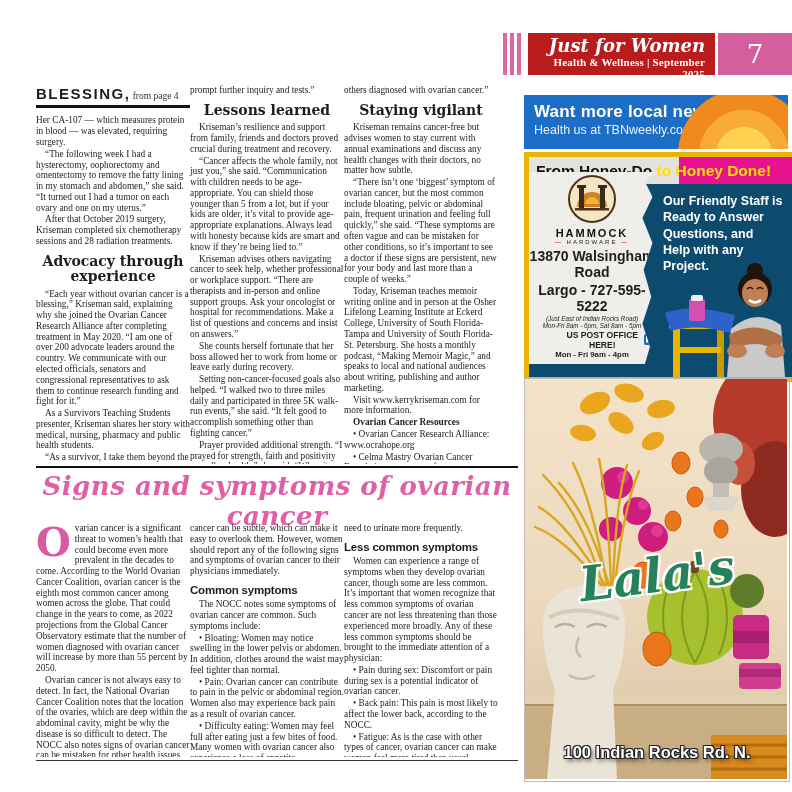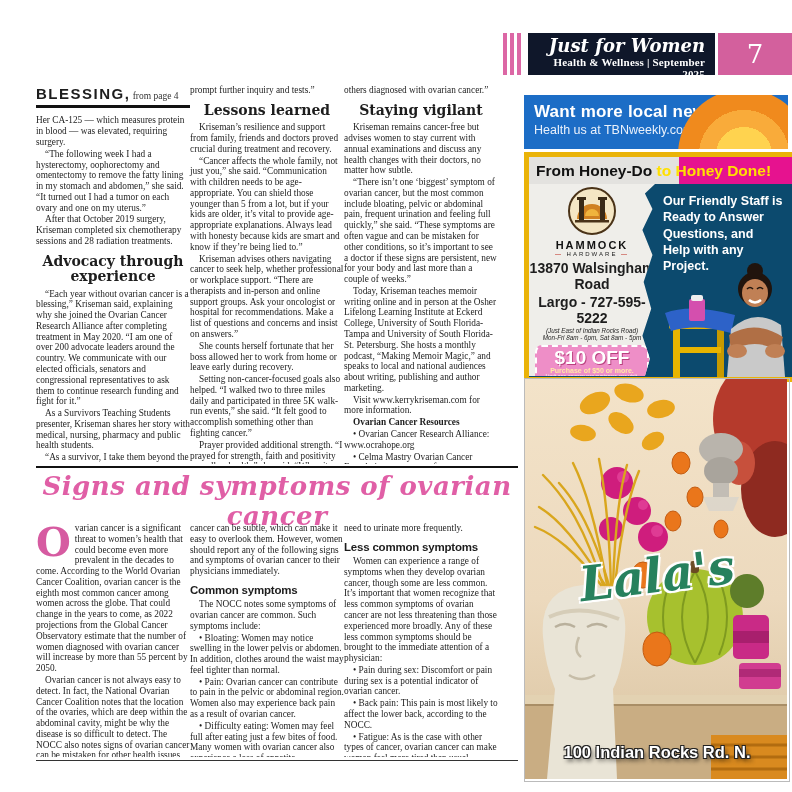--- a/index.html
+++ b/index.html
@@ -2,21 +2,21 @@
 <html><head>
 <meta charset="utf-8">
 <style>
   html,body{margin:0;padding:0;}
   body{width:792px;height:792px;position:relative;background:#fff;
        font-family:"Liberation Serif",serif;color:#1d1d1d;overflow:hidden;}
 
   
   .masthead{position:absolute;top:33px;left:503px;width:289px;height:42px;display:flex;align-items:stretch;}
   .stripe{width:4px;background:#dc67a5;margin-right:3px;}
-  .mast-main{flex:1;background:#0f172a;margin-left:4px;color:#fff;text-align:right;padding:4px 10px 0 0;}
+  .mast-main{flex:1;background:#b91c1c;margin-left:4px;color:#fff;text-align:right;padding:4px 10px 0 0;}
   .mast-title{font-family:"DejaVu Serif",serif;font-style:italic;font-weight:bold;font-size:18px;line-height:1.05;}
   .mast-sub{font-size:11px;font-weight:bold;letter-spacing:.2px;}
   .mast-page{width:74px;margin-left:3px;background:#d3609d;color:#fff;display:flex;align-items:center;justify-content:center;
              font-family:"DejaVu Serif",serif;font-size:26px;}
 
   
   .cols{position:absolute;left:36px;width:482px;display:flex;overflow:hidden;}
   .col{width:154px;flex:0 0 154px;font-size:9.3px;line-height:1.16;}
   .col p{margin:0 0 1px;}
   .in{text-indent:9px;}
@@ -49,21 +49,21 @@
   .tbn-h1{color:#fff;font-family:"Liberation Sans",sans-serif;font-weight:bold;font-size:17px;padding:7px 0 0 10px;letter-spacing:.2px;}
   .tbn-h2{color:#eaf1fb;font-family:"Liberation Sans",sans-serif;font-size:12.5px;padding:1px 0 0 10px;}
   .sun{position:absolute;right:-22px;bottom:-72px;width:132px;height:132px;border-radius:50%;
        background:radial-gradient(circle,#ffd34f 0 28px,#f9ab3a 28px 45px,#f08a1d 45px 66px);}
 
   
   #hammock{top:152px;height:220px;background:#0c4a6e;border:5px solid #eab308;}
   .hk-strip{height:27px;display:flex;align-items:center;background:linear-gradient(90deg,#e3e2df 0 150px,#e6128f 150px);}
   .hk-strip .t1{font-family:"Liberation Sans",sans-serif;font-weight:bold;font-size:15.5px;color:#111;padding-left:7px;white-space:pre;}
   .hk-strip .t2{font-family:"Liberation Sans",sans-serif;font-weight:bold;font-size:15.5px;color:#ffe000;white-space:pre;}
-  .hk-left{position:absolute;top:27px;left:0;width:126px;height:192px;background:#efeeea;text-align:center;
+  .hk-left{position:absolute;top:15px;left:0;width:126px;height:192px;background:#efeeea;text-align:center;
     clip-path:polygon(0 0,100% 0,92% 5%,98% 13%,90% 24%,98% 37%,91% 51%,97% 65%,90% 79%,96% 91%,92% 100%,0 100%);}
   .hk-logo-name{font-family:"Liberation Sans",sans-serif;font-weight:bold;font-size:11px;letter-spacing:2px;color:#111;line-height:1;}
   .hk-logo-sub{font-family:"Liberation Sans",sans-serif;font-size:6px;letter-spacing:2px;color:#222;line-height:1.2;}
   .hk-logo-sub .dash{color:#c23b2e;font-weight:bold;}
   .hk-addr1{font-family:"Liberation Sans",sans-serif;font-weight:bold;font-size:14px;line-height:1.15;margin-top:2px;}
   .hk-addr3{font-family:"Liberation Sans",sans-serif;font-style:italic;font-size:6.3px;line-height:1.2;}
   .hk-coupon{margin:3px 6px 2px;background:#ee8ec7;border:2px dashed #fff;border-radius:7px;padding:1px 2px 2px;}
   .hk-coupon .amt{font-family:"Liberation Sans",sans-serif;font-weight:bold;font-size:19px;color:#fff;line-height:1;
                   text-shadow:1px 1px 0 #b9407f;}
   .hk-coupon .terms{font-family:"Liberation Sans",sans-serif;font-weight:bold;font-size:7px;color:#ffe9a8;line-height:1.1;}
@@ -99,21 +99,21 @@
   </div>
   <div class="mast-page">7</div>
 </div>
 
 <div class="cols" id="lead-cols">
   <div class="col">
     <div class="slugline">
       <span class="slug">BLESSING,</span>
       <span class="fromnote">from page 4</span>
     </div>
-    <p>Her CA-125 — which measures protein in blood — was elevated, requiring surgery.</p>
+    <p>Her CA-107 — which measures protein in blood — was elevated, requiring surgery.</p>
     <p class="in">“The following week I had a hysterectomy, oophorectomy and omentectomy to remove the fatty lining in my stomach and abdomen,” she said. “It turned out I had a tumor on each ovary and one on my uterus.”</p>
     <p class="in">After that October 2019 surgery, Kriseman completed six chemotherapy sessions and 28 radiation treatments.</p>
     <div class="sechead">Advocacy through experience</div>
     <p class="in">“Each year without ovarian cancer is a blessing,” Kriseman said, explaining why she joined the Ovarian Cancer Research Alliance after completing treatment in May 2020. “I am one of over 200 advocate leaders around the country. We communicate with our elected officials, senators and congressional representatives to ask them to continue research funding and fight for it.”</p>
     <p class="in">As a Survivors Teaching Students presenter, Kriseman shares her story with medical, nursing, pharmacy and public health students.</p>
     <p class="in">“As a survivor, I take them beyond the statistics, symptoms and warning signs to help them understand each person’s story is different,” she said. “One day, that person might remember our stories when listening to a patient whose symptoms might</p>
   </div>
   <div class="col">
     <p>prompt further inquiry and tests.”</p>
     <div class="sechead">Lessons learned</div>
@@ -190,25 +190,20 @@
       <rect x="31" y="11" width="9" height="3" fill="#3a2a16"></rect>
       <path d="M18 30 A7 7 0 0 1 32 30 Z" fill="#f0b43c"></path>
       <rect x="8" y="34" width="34" height="2.5" fill="#4a3318"></rect>
     </svg>
     <div class="hk-logo-name">HAMMOCK</div>
     <div class="hk-logo-sub"><span class="dash">—</span> <span>HARDWARE</span> <span class="dash">—</span></div>
     <div class="hk-addr1">13870 Walsingham Road</div>
     <div class="hk-addr1">Largo - 727-595-5222</div>
     <div class="hk-addr3">(Just East of Indian Rocks Road)</div>
     <div class="hk-addr3">Mon-Fri 8am - 6pm, Sat 8am - 5pm</div>
-    <div class="hk-coupon">
-      <div class="amt">$10 OFF</div>
-      <div class="terms">Purchase of $50 or more.</div>
-      <div class="fine">Limit one coupon per customer, per visit. Expires 10/31/25</div>
-    </div>
     <div class="hk-post">
       <span class="hk-post-txt">US POST OFFICE HERE!</span>
       <span class="usps"></span>
     </div>
     <div class="hk-hours">Mon - Fri 9am - 4pm</div>
   </div>
   <div class="hk-pitch">Our Friendly Staff is Ready to Answer Questions, and Help with any Project.</div>
   <svg class="hk-scene" width="142" height="118" viewBox="0 0 142 118">
 
     <rect x="18" y="62" width="62" height="8" rx="2" fill="#e8b400"></rect>

